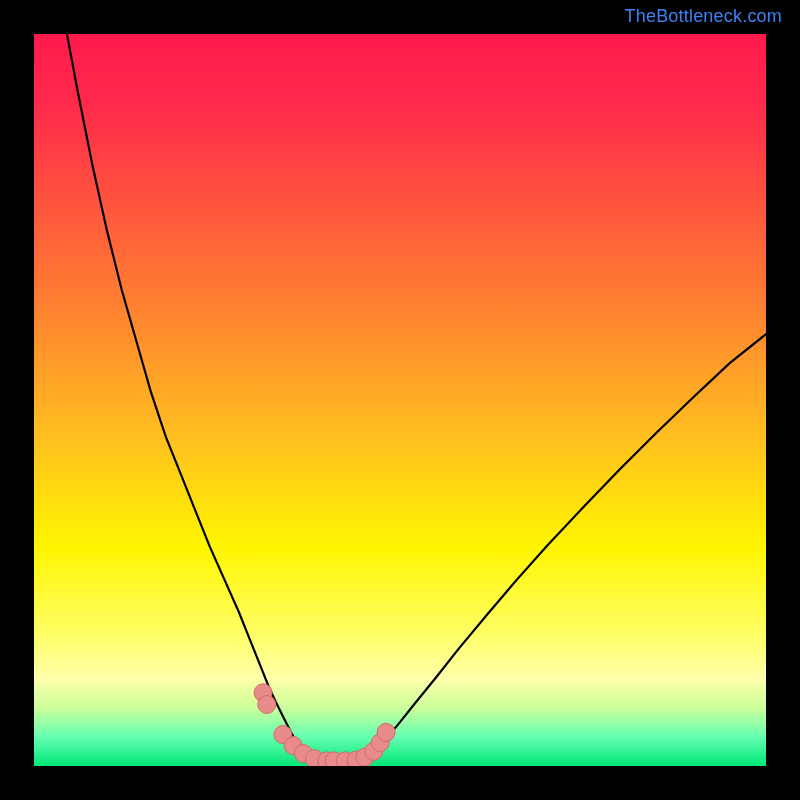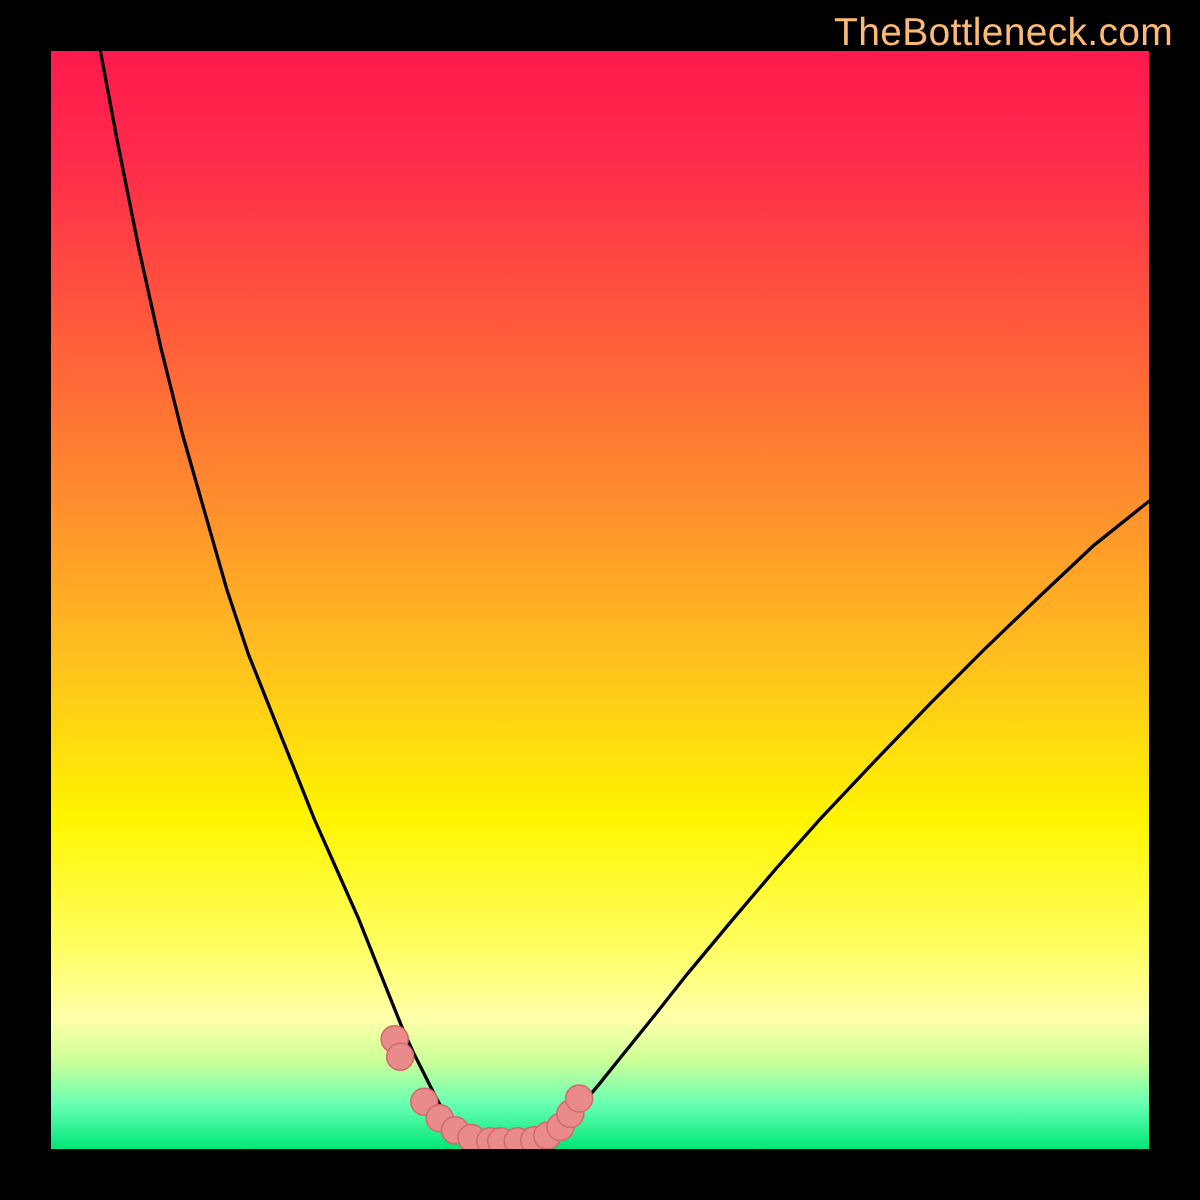--- a/index.html
+++ b/index.html
@@ -24,22 +24,22 @@
     left: 34px;
     top: 34px;
     width: 732px;
     height: 732px;
     overflow: hidden;
   }
   .watermark {
     position: absolute;
     top: 6px;
     right: 18px;
-    color: #fdba74;
-    font-size: 26px;
+    color: #3b82f6;
+    font-size: 18px;
     font-weight: 400;
     letter-spacing: 0.2px;
     font-family: Arial, Helvetica, sans-serif;
   }
   svg { display: block; }
 </style>
 </head>
 <body>
 
 <div class="frame">

